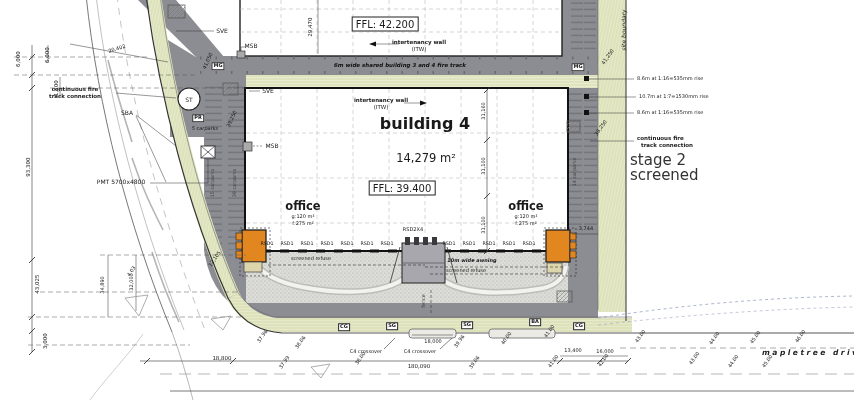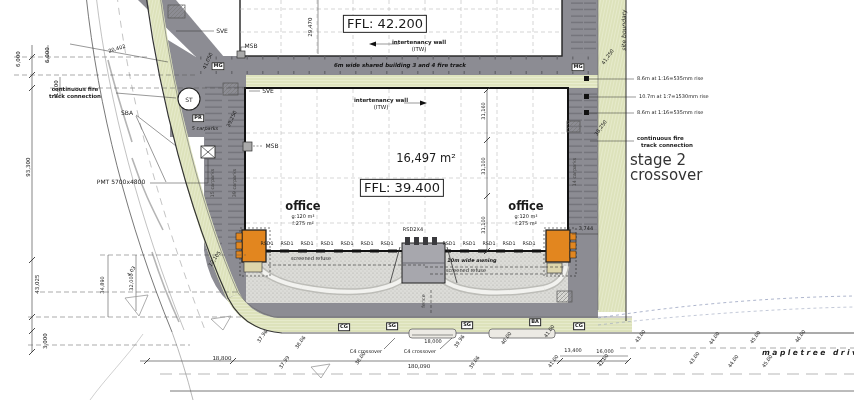--- a/index.html
+++ b/index.html
@@ -4,21 +4,21 @@
 <style>
   html,body{margin:0;padding:0;background:#fff;}
   .plan{position:relative;width:854px;height:400px;background:#fff;overflow:hidden;
         font-family:"DejaVu Sans","Liberation Sans",sans-serif;color:#1a1a1a;}
   .plan svg{position:absolute;left:0;top:0;}
   .lb{position:absolute;transform:translate(-50%,-50%);font-size:6px;line-height:1.1;
       white-space:nowrap;color:#1a1a1a;}
   .ll{transform:translate(0,-50%);}          
   .b{font-weight:bold}.i{font-style:italic}
   .s48{font-size:4.8px}.s5{font-size:5px}.s55{font-size:5.5px}
-  .fs9{font-size:13px}.fs12{font-size:11.5px}.fs15{font-size:15px}.fs75{font-size:7.5px;letter-spacing:2.5px}
+  .fs9{font-size:10px}.fs12{font-size:11.5px}.fs15{font-size:15px}.fs75{font-size:7.5px;letter-spacing:2.5px}
   .r90{transform:translate(-50%,-50%) rotate(-90deg)}
   .r55{transform:translate(-50%,-50%) rotate(-55deg)}
   .r65{transform:translate(-50%,-50%) rotate(-65deg)}
   .r17{transform:translate(-50%,-50%) rotate(-17deg)}
   .box{background:#fff;border:1px solid #222;padding:1px 3px;}
   .kbox{background:#fff;border:1px solid #222;padding:0 1px;font-weight:bold;font-size:5px;}
   .sp{position:absolute;font-size:5px;color:#222;white-space:nowrap;
       transform:translate(-50%,-50%) rotate(-55deg);}
   .gry{color:#444}
 </style>
@@ -270,21 +270,22 @@
     <line x1="170" y1="391" x2="854" y2="391" stroke="#555" stroke-width="0.8"></line>
     <path d="M 598,318 C 700,302 790,297 854,296" stroke="#8b97b8" stroke-width="0.7" stroke-dasharray="3,3"></path>
     <path d="M 598,325 C 700,313 800,308 854,307" stroke="#9aa4bd" stroke-width="0.6" stroke-dasharray="3,3"></path>
     <polygon points="125,298 148,295 139,316" stroke="#999" stroke-width="0.8"></polygon>
     <polygon points="211,319 231,316 223,330" stroke="#999" stroke-width="0.8"></polygon>
     <polygon points="311,367 330,364 321,378" stroke="#999" stroke-width="0.8"></polygon>
   </g>
 </svg>
 
 <div class="lb box fs9" style="left:385px;top:24px">FFL: 42.200</div>
-<div class="lb fs12" style="left:426px;top:158px">16,497 m²</div>
+<div class="lb b fs15" style="left:425px;top:124px;font-size:16px">building 4</div>
+<div class="lb fs12" style="left:426px;top:158px">14,279 m²</div>
 <div class="lb box fs9" style="left:402px;top:188px">FFL: 39.400</div>
 
 <div class="lb b s55" style="left:419px;top:42px">intertenancy wall</div>
 <div class="lb s55" style="left:419px;top:49px">(ITW)</div>
 <div class="lb b s55" style="left:381px;top:100px">intertenancy wall</div>
 <div class="lb s55" style="left:381px;top:107px">(ITW)</div>
 
 <div class="lb b i s55" style="left:400px;top:65px;color:#111">6m wide shared building 3 and 4 fire track</div>
 <div class="lb kbox" style="left:218px;top:66px">MG</div>
 <div class="lb kbox" style="left:578px;top:67px">MG</div>
@@ -333,21 +334,21 @@
 <div class="lb b s55" style="left:75px;top:96px">track connection</div>
 <div class="lb ll b s55" style="left:637px;top:138px">continuous fire</div>
 <div class="lb ll b s55" style="left:641px;top:145px">track connection</div>
 
 <div class="lb ll s5" style="left:637px;top:79px">8.6m at 1:16=535mm rise</div>
 <div class="lb ll s5" style="left:639px;top:97px">10.7m at 1:7=1530mm rise</div>
 <div class="lb ll s5" style="left:637px;top:113px">8.6m at 1:16=535mm rise</div>
 
 <div class="lb r90 i" style="left:624px;top:30px">site boundary</div>
 <div class="lb ll fs15" style="left:630px;top:160px;color:#333">stage 2</div>
-<div class="lb ll fs15" style="left:630px;top:175px;color:#333">crossover</div>
+<div class="lb ll fs15" style="left:630px;top:175px;color:#333">screened</div>
 
 <div class="lb kbox" style="left:344px;top:327px">CG</div>
 <div class="lb kbox" style="left:392px;top:326px">SG</div>
 <div class="lb kbox" style="left:467px;top:325px">SG</div>
 <div class="lb kbox" style="left:535px;top:322px">BA</div>
 <div class="lb kbox" style="left:579px;top:326px">CG</div>
 <div class="lb s5" style="left:366px;top:352px">C4 crossover</div>
 <div class="lb s5" style="left:420px;top:352px">C4 crossover</div>
 <div class="lb ll b i fs75" style="left:762px;top:353px;color:#222">mapletree drive</div>
 

